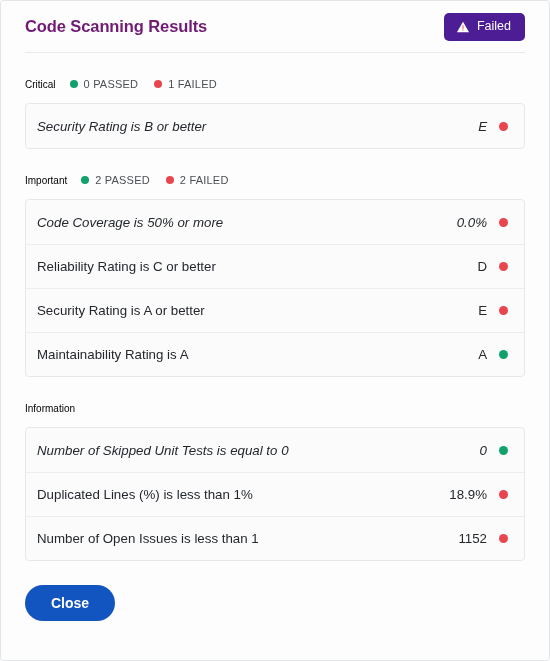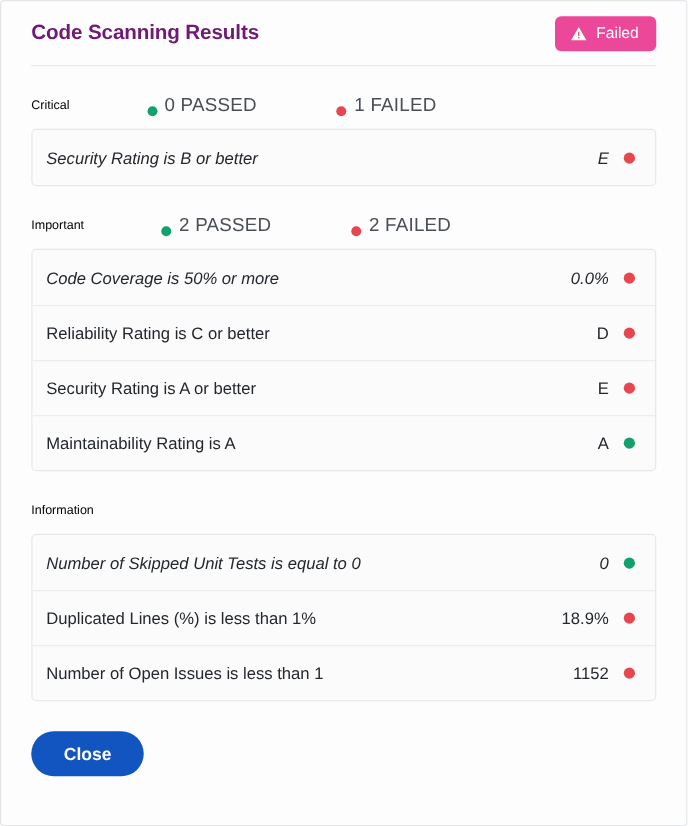--- a/index.html
+++ b/index.html
@@ -42,21 +42,21 @@
     font-weight: bold;
     color: #701a75;
     letter-spacing: -0.1px;
     white-space: nowrap;
   }
 
   .status-badge {
     display: inline-flex;
     align-items: center;
     gap: 7px;
-    background: #ec4899;
+    background: #4c1d95;
     color: #ffffff;
     border: none;
     border-radius: 5px;
     padding: 7px 14px 7px 12px;
     font-size: 12.5px;
     font-weight: normal;
     cursor: pointer;
     line-height: 1;
   }
   .status-badge .warn-ico {
@@ -82,26 +82,25 @@
     font-size: 10px;
     color: #000000;
   }
   .counts {
     display: flex;
     align-items: center;
     gap: 16px;
   }
   .count {
     display: inline-flex;
-    align-items: flex-end;
+    align-items: center;
     gap: 6px;
-    font-size: 15px;
+    font-size: 11px;
     letter-spacing: 0.2px;
     color: #4a4f55;
-    margin-left: 48px;
   }
 
   .dot {
     width: 8px;
     height: 8px;
     border-radius: 50%;
     display: inline-block;
     flex: 0 0 auto;
   }
   .dot.pass { background: #12a16c; }

